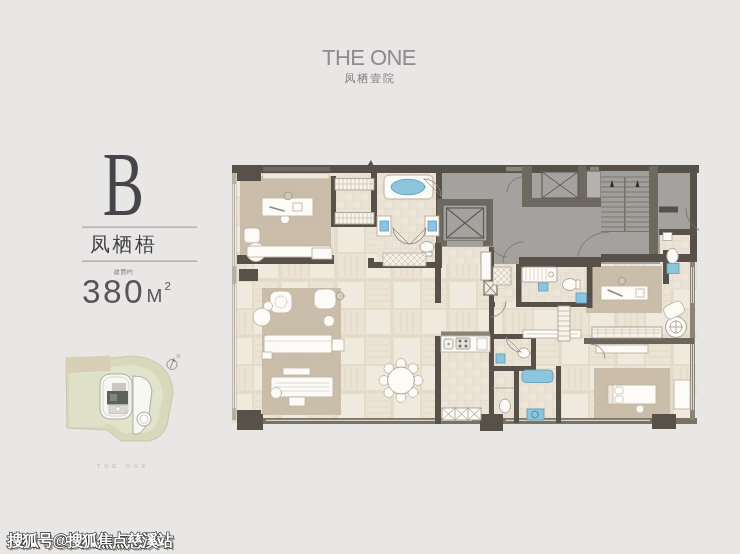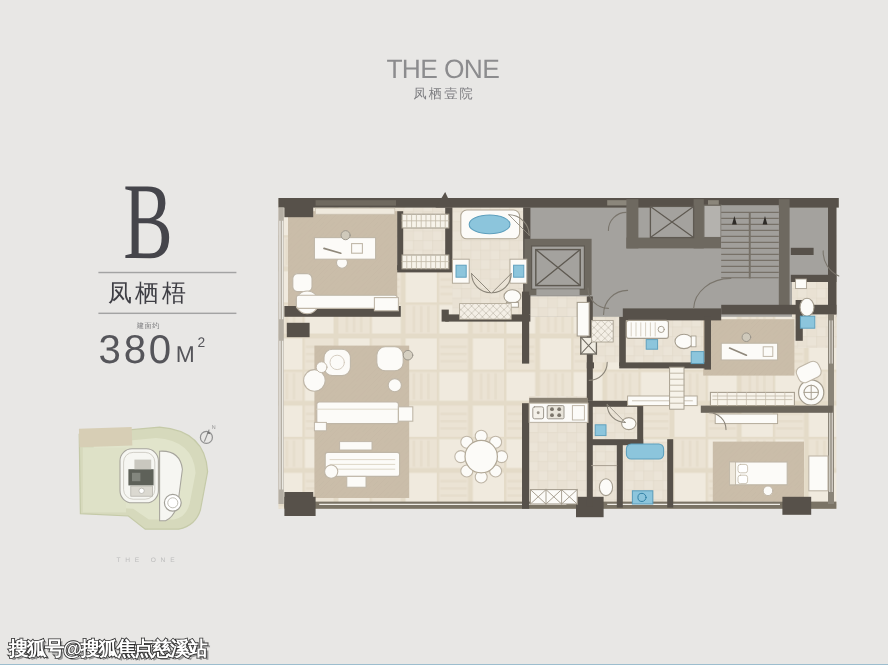--- a/index.html
+++ b/index.html
@@ -1,16 +1,16 @@
 <!DOCTYPE html>
 <html><head>
 <meta charset="utf-8">
 <style>
 html,body{margin:0;padding:0;background:#e8e7e5;}
-#page{position:relative;width:740px;height:554px;overflow:hidden;background:#0369a1;
+#page{position:relative;width:740px;height:554px;overflow:hidden;background:#ec4899;
  font-family:"Liberation Sans",sans-serif;}
 svg{position:absolute;left:0;top:0;}
 </style>
 </head>
 <body>
 <div id="page">
 <svg width="740" height="554" viewBox="0 0 740 554">
 <defs>
 <pattern id="tile" width="16" height="16" patternUnits="userSpaceOnUse">
  <rect width="16" height="16" fill="#ebe4d7"></rect>

